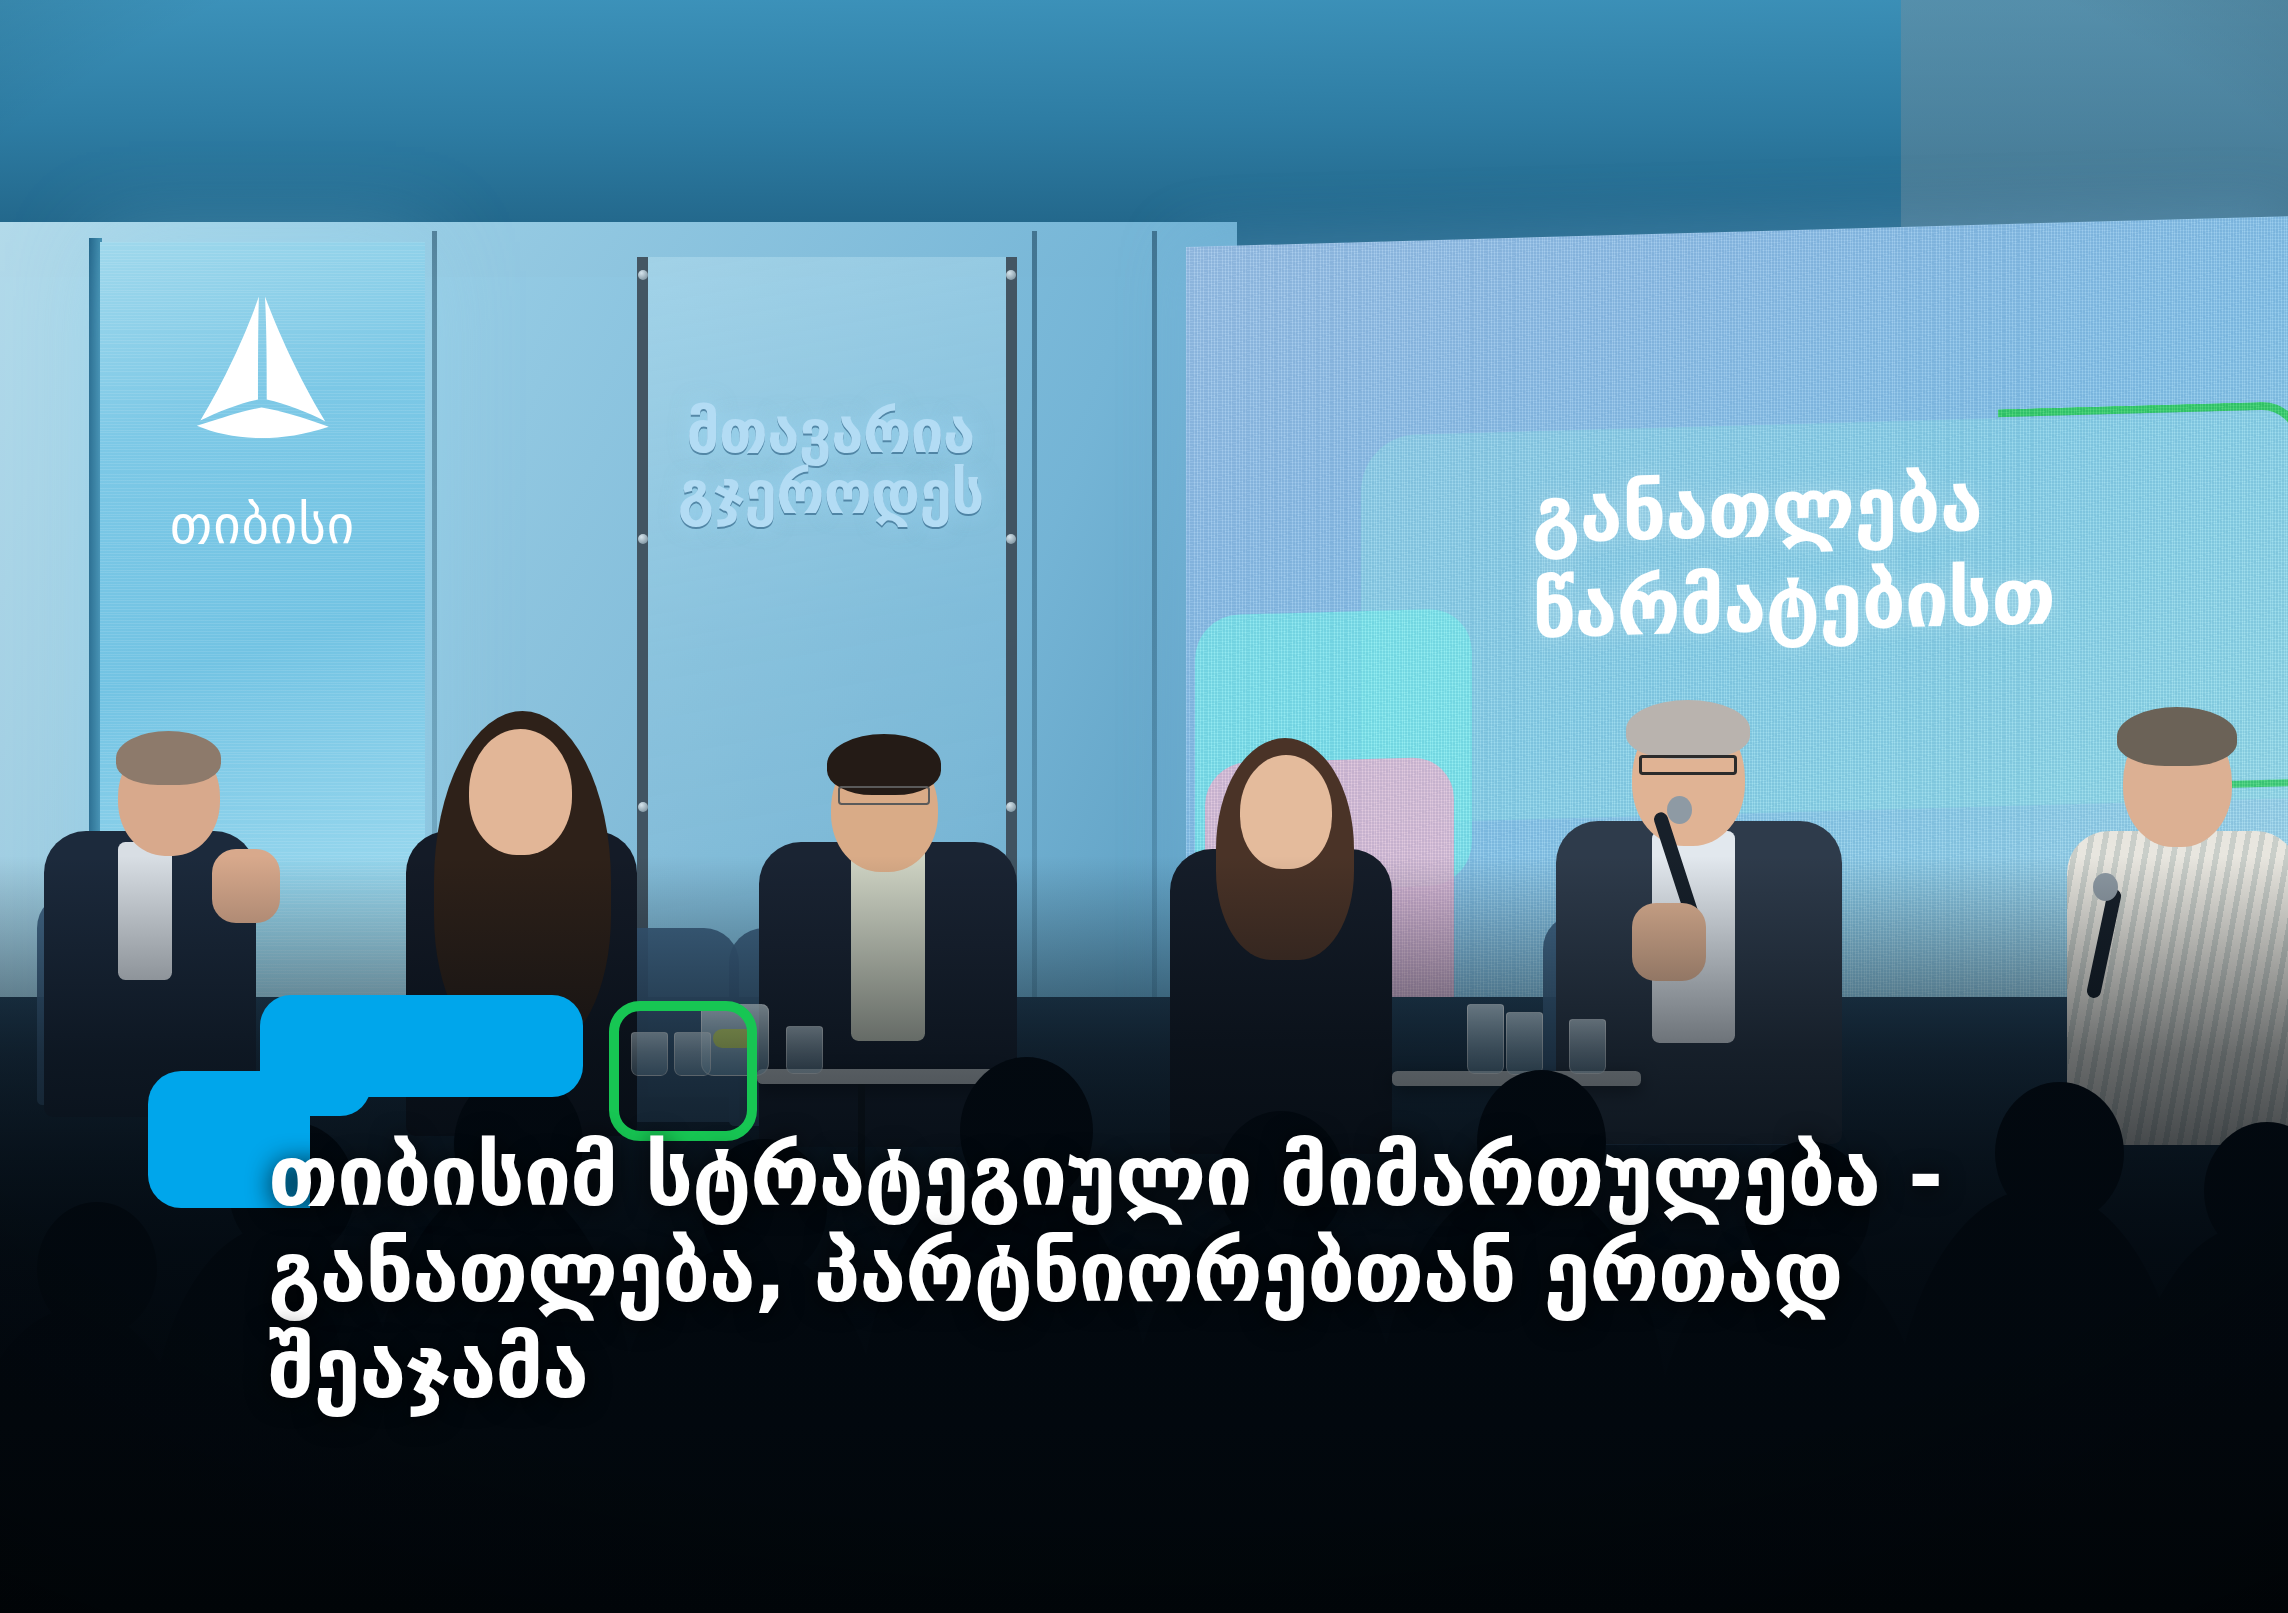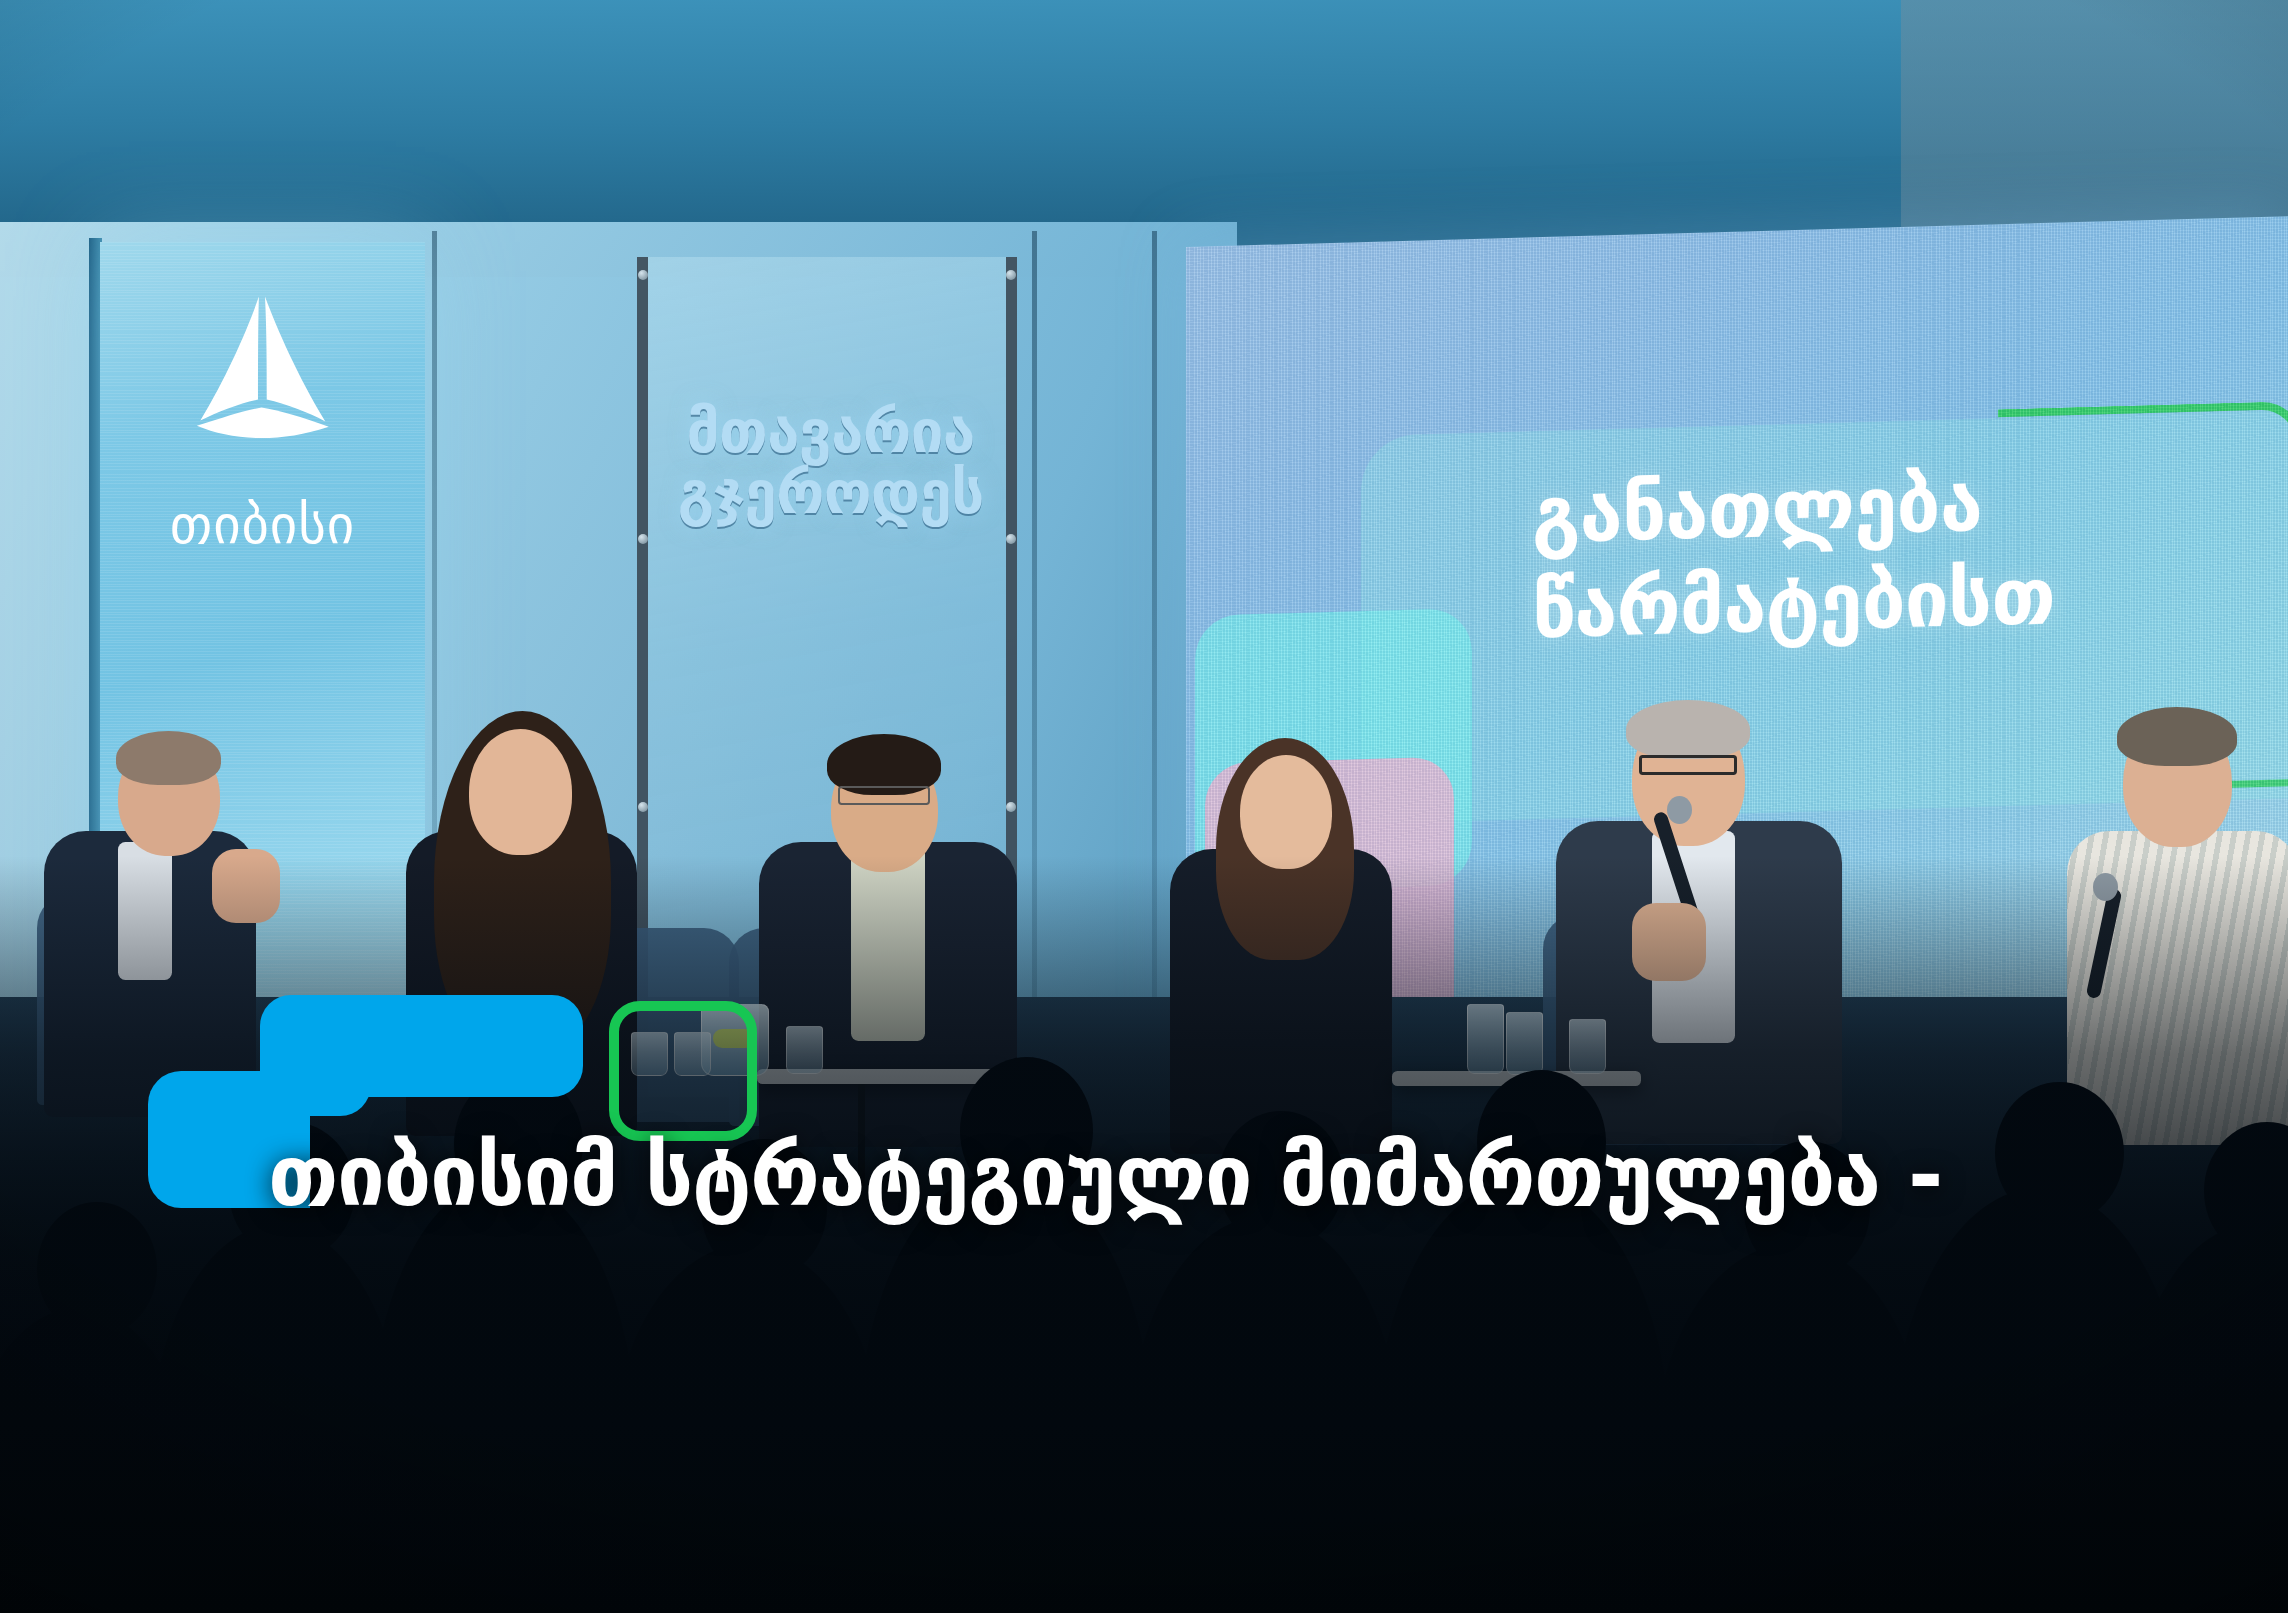--- a/index.html
+++ b/index.html
@@ -359,16 +359,17 @@
 
   <div class="device">
     <div class="device-bar"></div>
     <div class="device-joint"></div>
     <div class="device-stem"></div>
   </div>
   <div class="device-green"></div>
 
   <div class="headline">
     <span class="l1">თიბისიმ სტრატეგიული მიმართულება -</span>
+    <span class="l2">განათლება, პარტნიორებთან ერთად შეაჯამა</span>
   </div>
 
 </div>
 
 
 </body></html>

